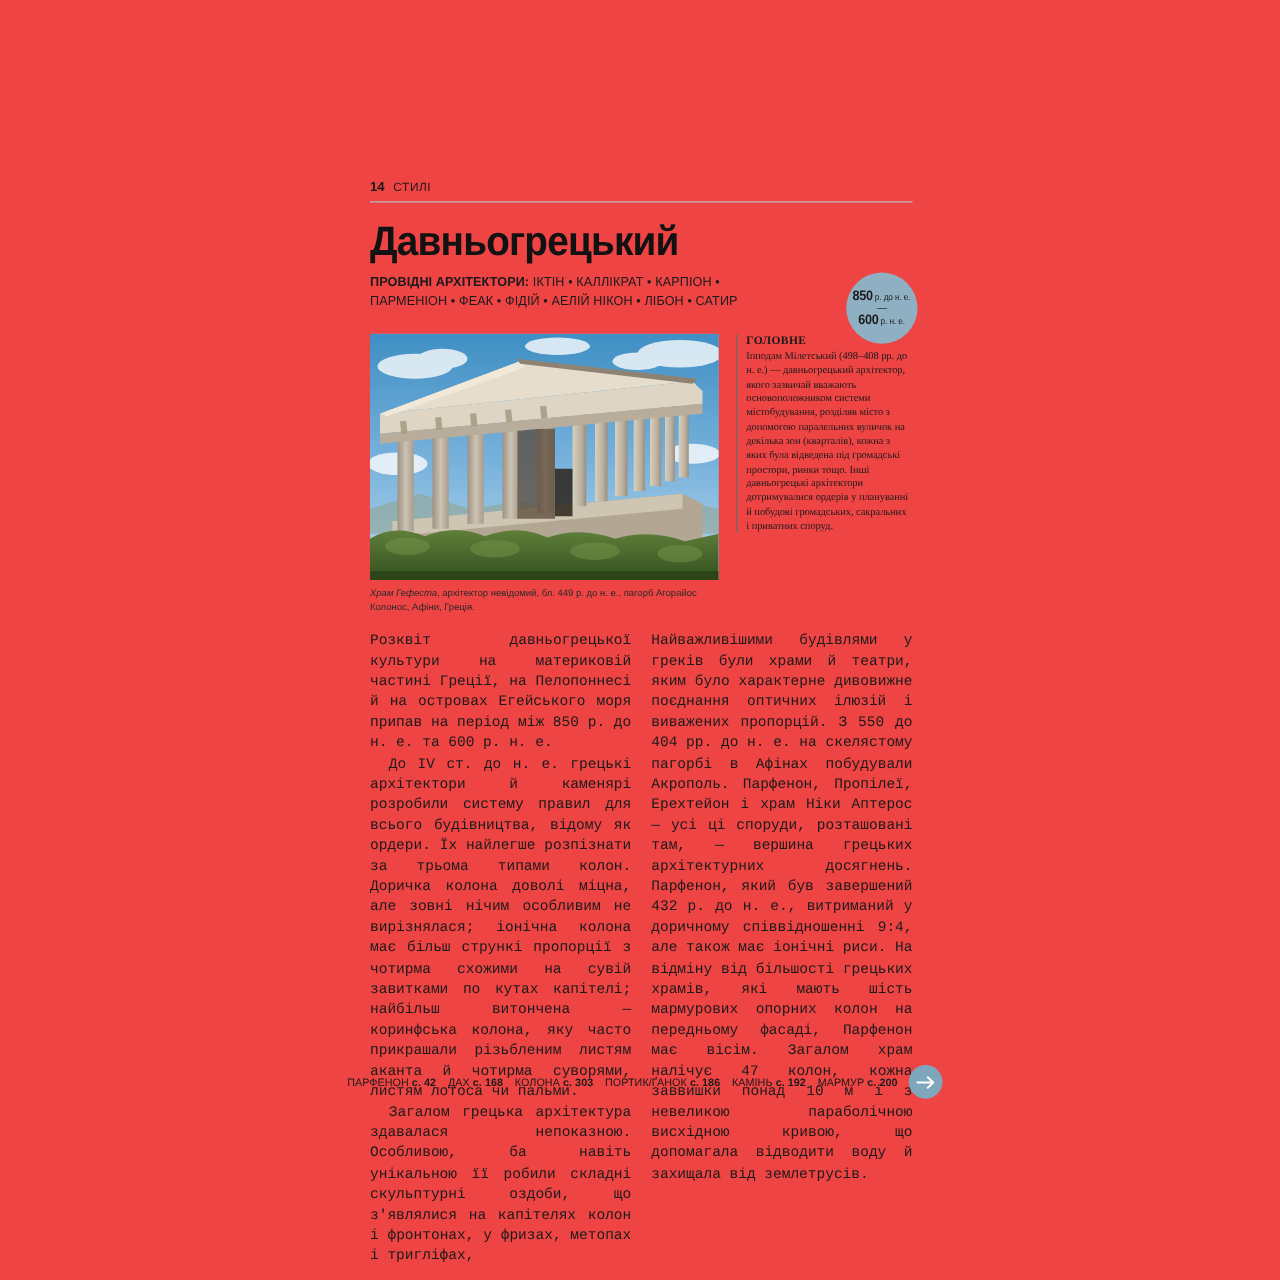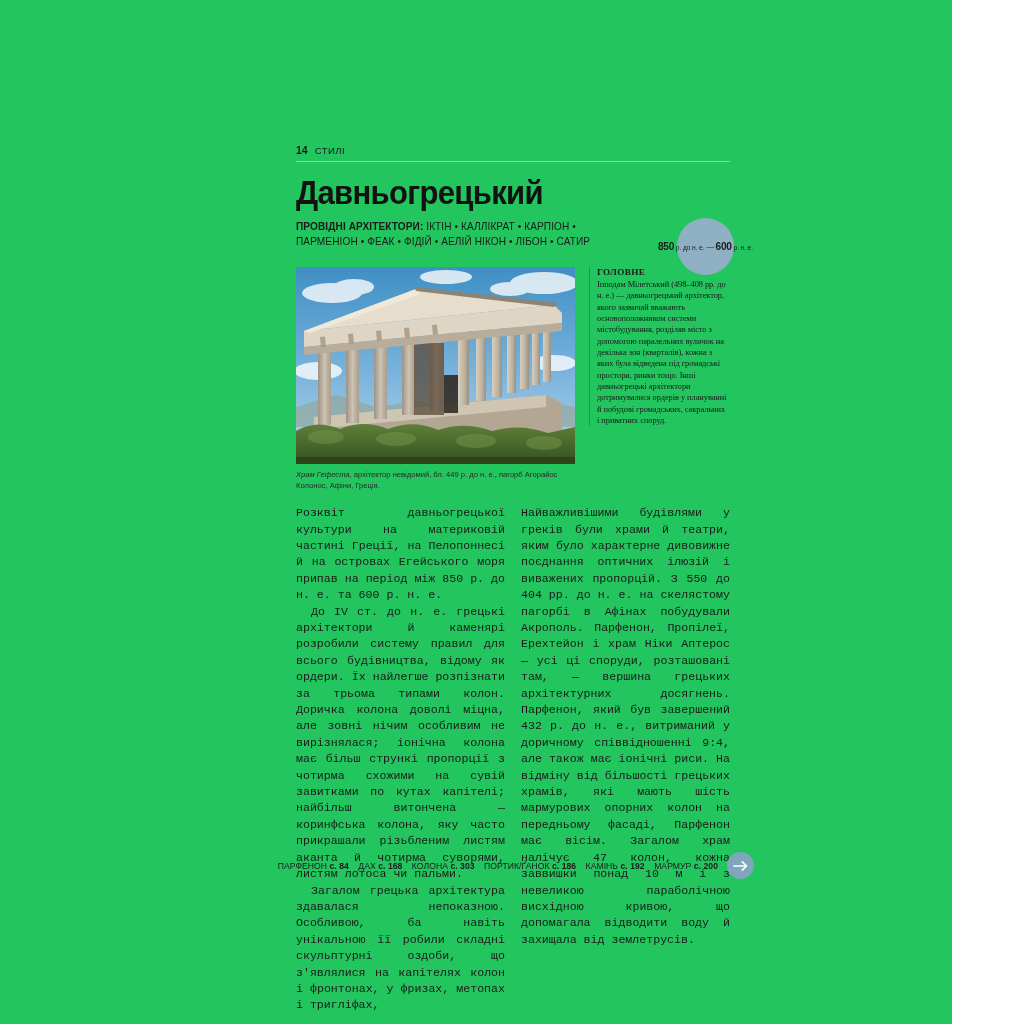--- a/index.html
+++ b/index.html
@@ -11,23 +11,23 @@
     width: 1024px;
     height: 1024px;
     font-family: "Liberation Serif", serif;
     color: #1a1a1a;
     overflow: hidden;
   }
 
   .page {
     position: absolute;
     left: 0; top: 0;
-    width: 952px;
+    width: 1024px;
     height: 1024px;
-    background: #22c55e;
+    background: #ef4444;
   }
 
   
   .frame {
     position: absolute;
     left: 296px;
     top: 144px;
     width: 434px;
   }
 
@@ -84,21 +84,21 @@
     position: absolute;
     right: -4px;
     top: 42px;
     width: 57px;
     height: 57px;
     border-radius: 50%;
     background: #8fb0c2;
     color: #1c1c1c;
     font-family: "Liberation Sans", sans-serif;
     display: flex;
-    flex-direction: row;
+    flex-direction: column;
     align-items: center;
     justify-content: center;
     line-height: 1;
     text-align: center;
   }
   .medallion .row {
     font-size: 7.2px;
     letter-spacing: -0.1px;
     white-space: nowrap;
     transform: scaleX(0.92);
@@ -366,21 +366,21 @@
       </div>
 
       <div class="col col-right">
         <p>Найважливішими будівлями у греків були храми й театри, яким було характерне дивовижне поєднання оптичних ілюзій і виважених пропорцій. З 550 до 404 рр. до н. е. на скелястому пагорбі в Афінах побудували Акрополь. Парфенон, Пропілеї, Ерехтейон і храм Ніки Аптерос — усі ці споруди, розташовані там, — вершина грецьких архітектурних досягнень. Парфенон, який був завершений 432 р. до н. е., витриманий у доричному співвідношенні 9:4, але також має іонічні риси. На відміну від більшості грецьких храмів, які мають шість мармурових опорних колон на передньому фасаді, Парфенон має вісім. Загалом храм налічує 47 колон, кожна заввишки понад 10 м і з невеликою параболічною висхідною кривою, що допомагала відводити воду й захищала від землетрусів.</p>
       </div>
     </div>
   </div>
 
   <div class="footer">
     <div class="xrefs">
-      <span class="xref"><span>ПАРФЕНОН</span> <b>с. 84</b></span>
+      <span class="xref"><span>ПАРФЕНОН</span> <b>с. 42</b></span>
       <span class="xref"><span>ДАХ</span> <b>с. 168</b></span>
       <span class="xref"><span>КОЛОНА</span> <b>с. 303</b></span>
       <span class="xref"><span>ПОРТИК/ҐАНОК</span> <b>с. 186</b></span>
       <span class="xref"><span>КАМІНЬ</span> <b>с. 192</b></span>
       <span class="xref"><span>МАРМУР</span> <b>с. 200</b></span>
     </div>
 
     <div class="nextbtn">
       <svg width="16" height="12" viewBox="0 0 16 12">
         <path d="M0.8 6 H13.2" stroke="#ffffff" stroke-width="1.6" fill="none" stroke-linecap="round"></path>

